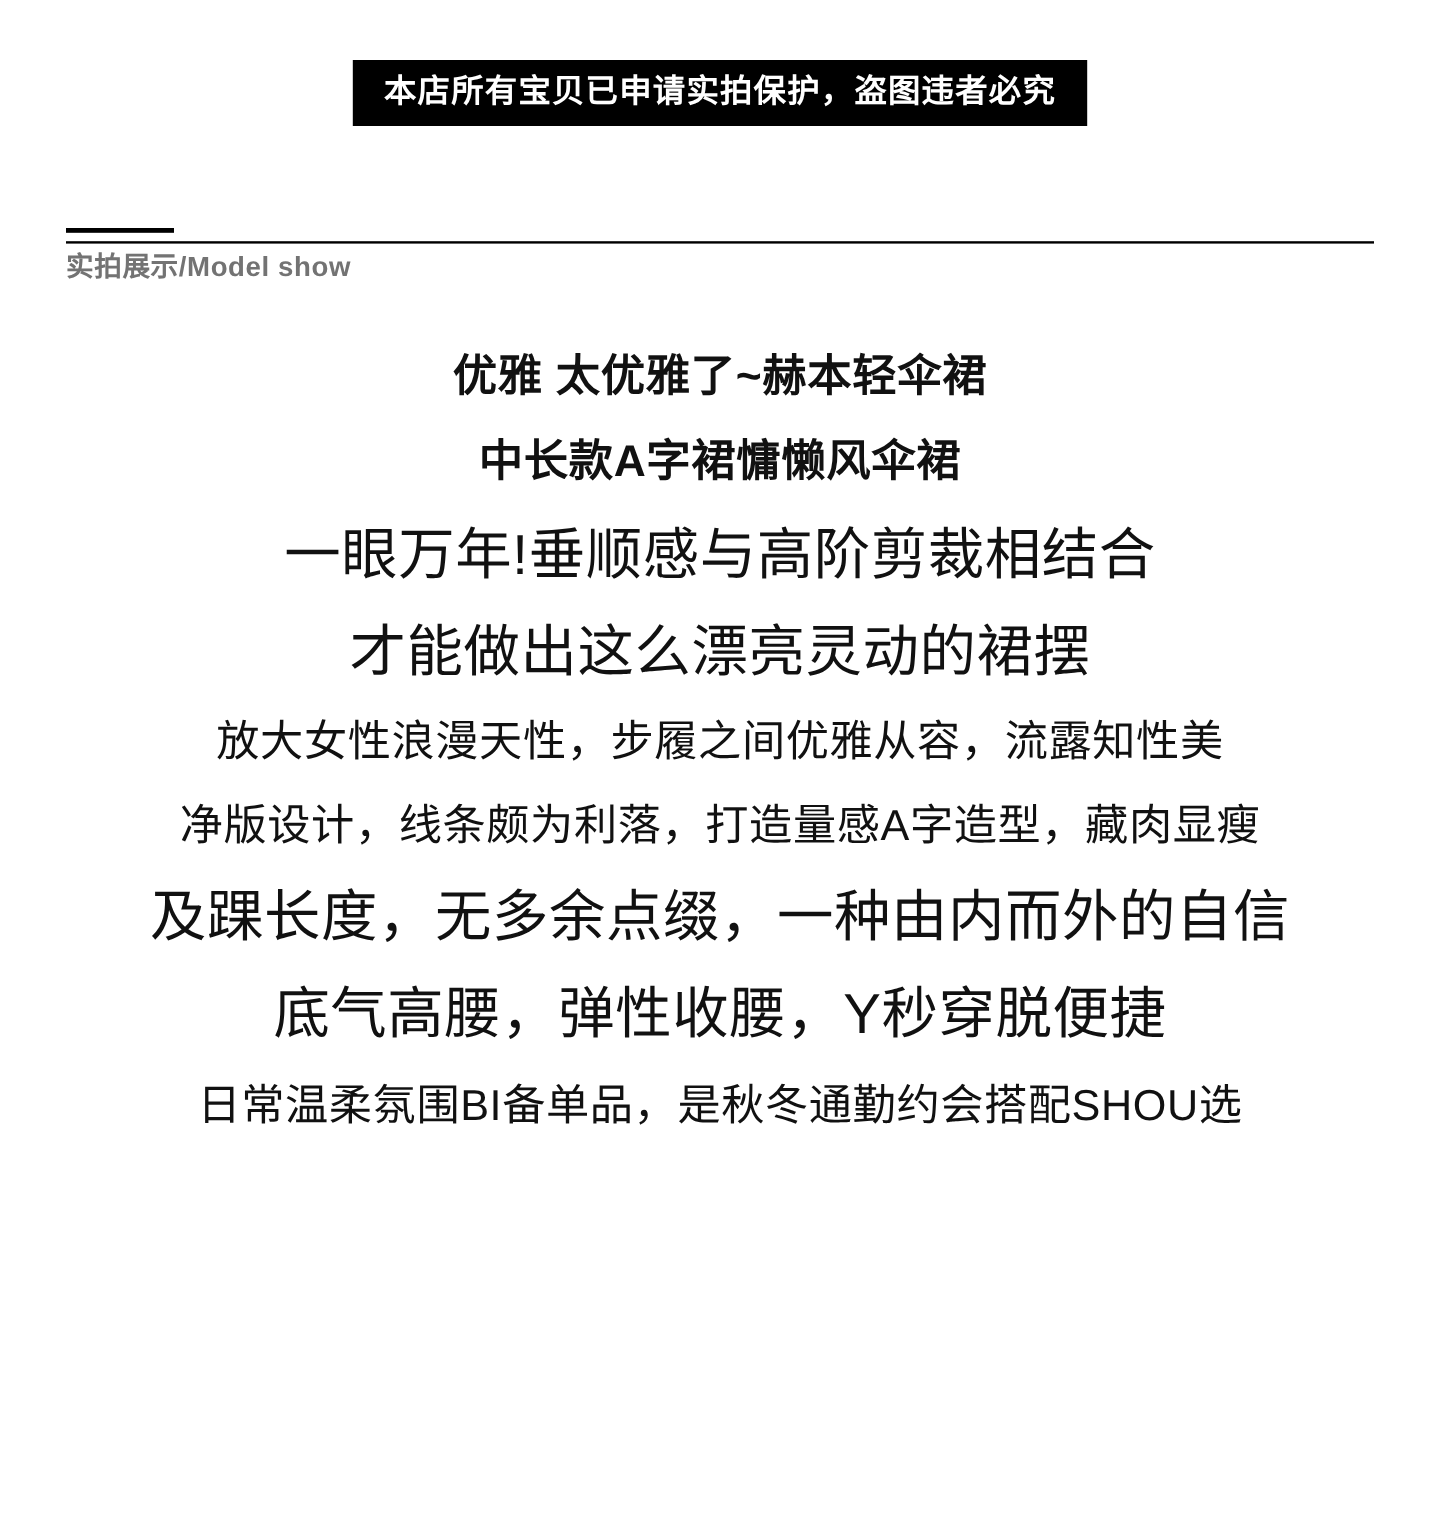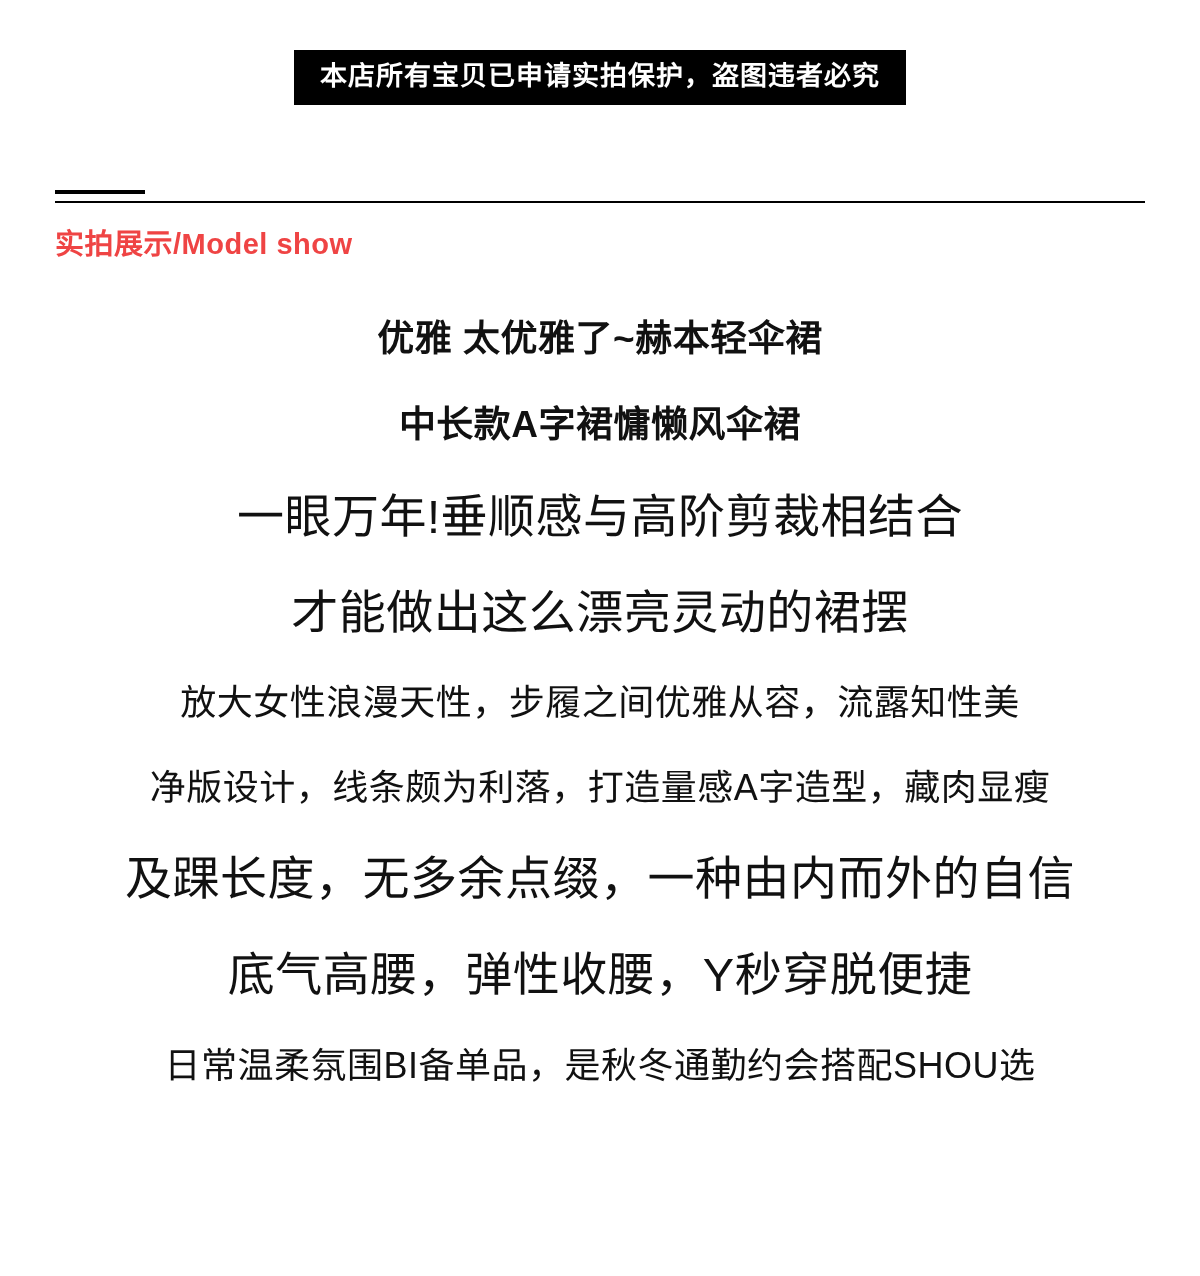--- a/index.html
+++ b/index.html
@@ -49,35 +49,34 @@
     height: 4px;
     background: #000000;
     margin-bottom: 7px;
   }
   .rule-long {
     width: 100%;
     height: 2px;
     background: #000000;
   }
   .section-label {
-    margin-top: 17px;
-    font-size: 29px;
+    font-size: 23px;
     font-weight: 600;
     letter-spacing: 0.5px;
-    color: #ef4444;
+    color: #737373;
   }
 
   
   .copy {
     margin-top: 48px;
     padding: 0 40px;
     text-align: center;
   }
   .copy p {
-    margin: 15px;
+    margin: 0;
     line-height: 1.05;
     color: #111111;
     text-align: center;
   }
   .line {
     padding: 16px 0;
     font-size: 47px;
     font-weight: 500;
     letter-spacing: 0.5px;
   }

